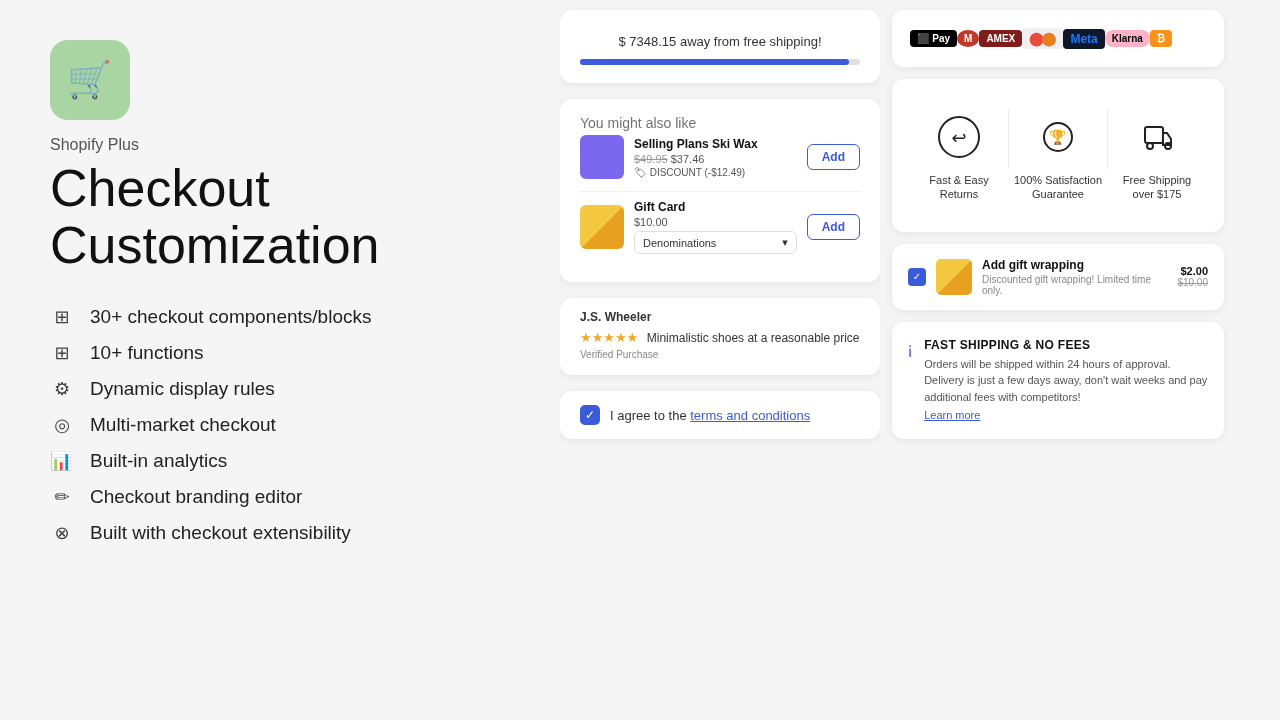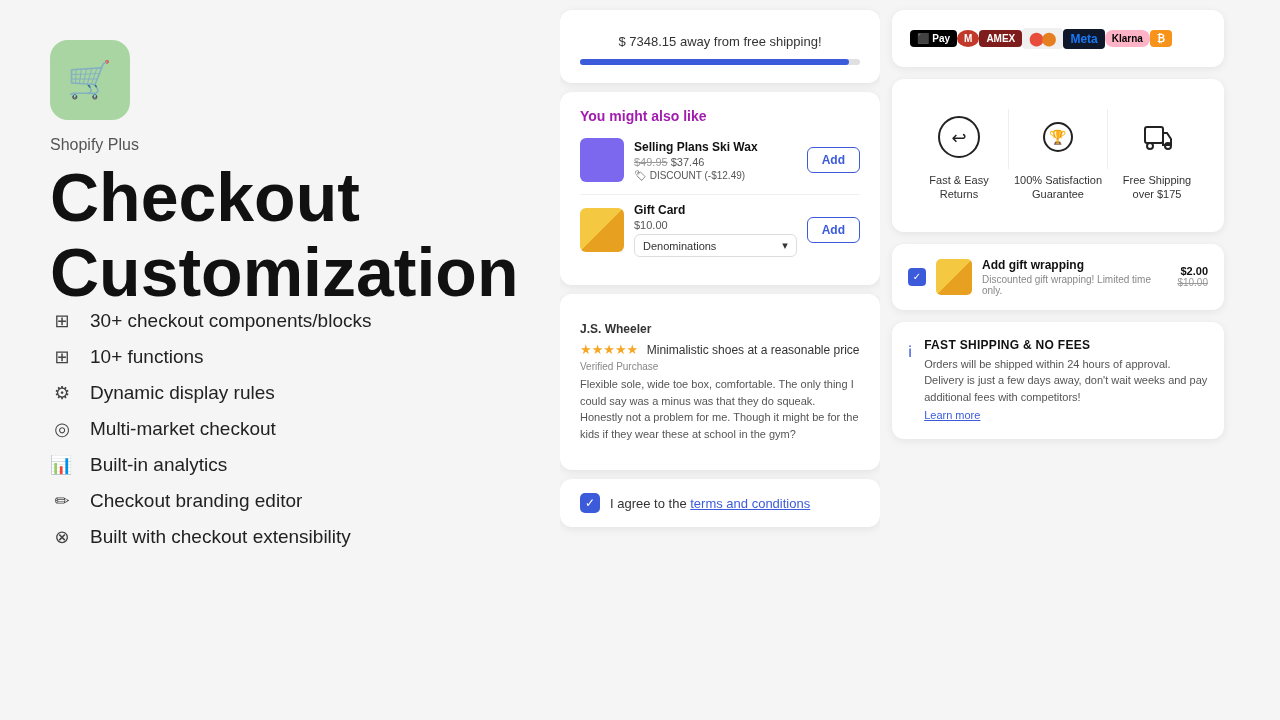--- a/index.html
+++ b/index.html
@@ -34,24 +34,25 @@
       font-size: 36px;
     }
 
     .shopify-plus-label {
       font-size: 16px;
       color: #555;
       margin-bottom: 6px;
     }
 
     .main-title {
-      font-size: 68px;
-      font-weight: 700;
+      font-size: 52px;
+      font-weight: 400;
       color: #111;
       line-height: 1.1;
+      margin-bottom: 32px;
     }
 
     .features-list {
       list-style: none;
       display: flex;
       flex-direction: column;
       gap: 14px;
     }
 
     .feature-item {
@@ -69,21 +70,21 @@
       text-align: center;
       flex-shrink: 0;
     }
 
     
     .middle-panel {
       width: 320px;
       min-width: 320px;
       display: flex;
       flex-direction: column;
-      gap: 9px;
+      gap: 16px;
       padding: 10px 0;
       overflow: hidden;
     }
 
     .card {
       background: #fff;
       border-radius: 12px;
       padding: 20px;
       box-shadow: 0 2px 8px rgba(0,0,0,0.08);
     }
@@ -115,23 +116,23 @@
       width: 96%;
     }
 
     
     .upsell-card {
       padding: 16px 20px;
     }
 
     .upsell-title {
       font-size: 14px;
-      font-weight: 700;
-      color: #a21caf;
-      margin-bottom: 14px;
+      font-weight: 400;
+      color: #737373;
+      margin-bottom: 4px;
     }
 
     .upsell-item {
       display: flex;
       align-items: center;
       gap: 10px;
       margin-bottom: 12px;
     }
 
     .upsell-thumb {
@@ -202,21 +203,21 @@
     }
 
     .upsell-divider {
       border: none;
       border-top: 1px solid #f0f0f0;
       margin: 8px 0;
     }
 
     
     .review-card {
-      padding: 28px 20px;
+      padding: 12px 20px;
     }
 
     .reviewer-name {
       font-size: 12px;
       font-weight: 600;
       color: #333;
       margin-bottom: 4px;
     }
 
     .stars {
@@ -546,21 +547,20 @@
     </div>
   </div>
 
   <div class="card review-card">
     <div class="reviewer-name">J.S. Wheeler</div>
     <div>
       <span class="stars">★★★★★</span>
       <span class="review-headline">Minimalistic shoes at a reasonable price</span>
     </div>
     <div class="review-verified">Verified Purchase</div>
-    <div class="review-body">Flexible sole, wide toe box, comfortable. The only thing I could say was a minus was that they do squeak. Honestly not a problem for me. Though it might be for the kids if they wear these at school in the gym?</div>
   </div>
 
   <div class="terms-card">
     <div class="terms-checkbox">✓</div>
     <div class="terms-text">
       <span>I agree to the </span>
       <a class="terms-link" href="#">terms and conditions</a>
     </div>
   </div>
 </div>

